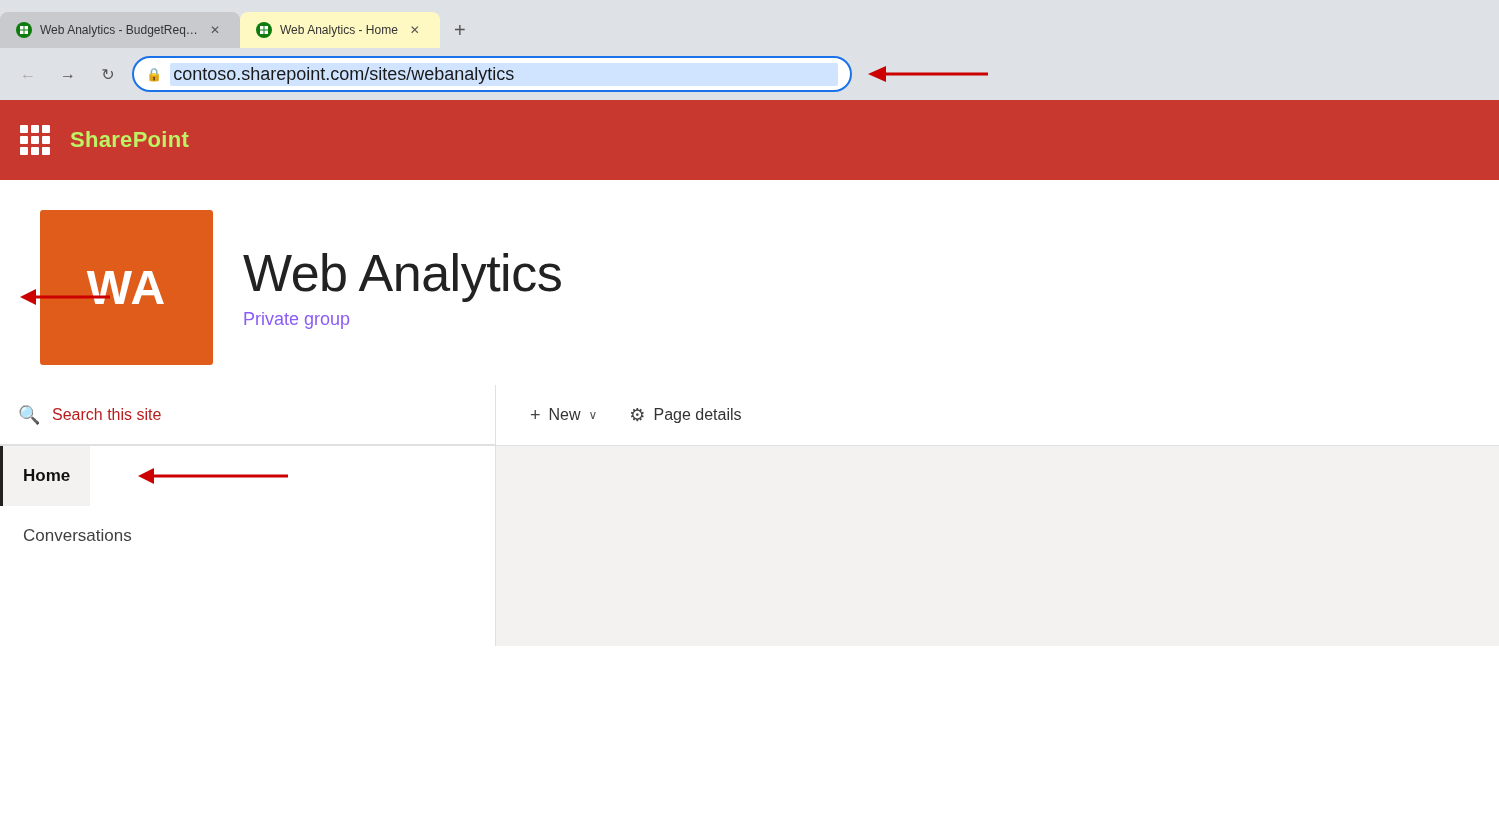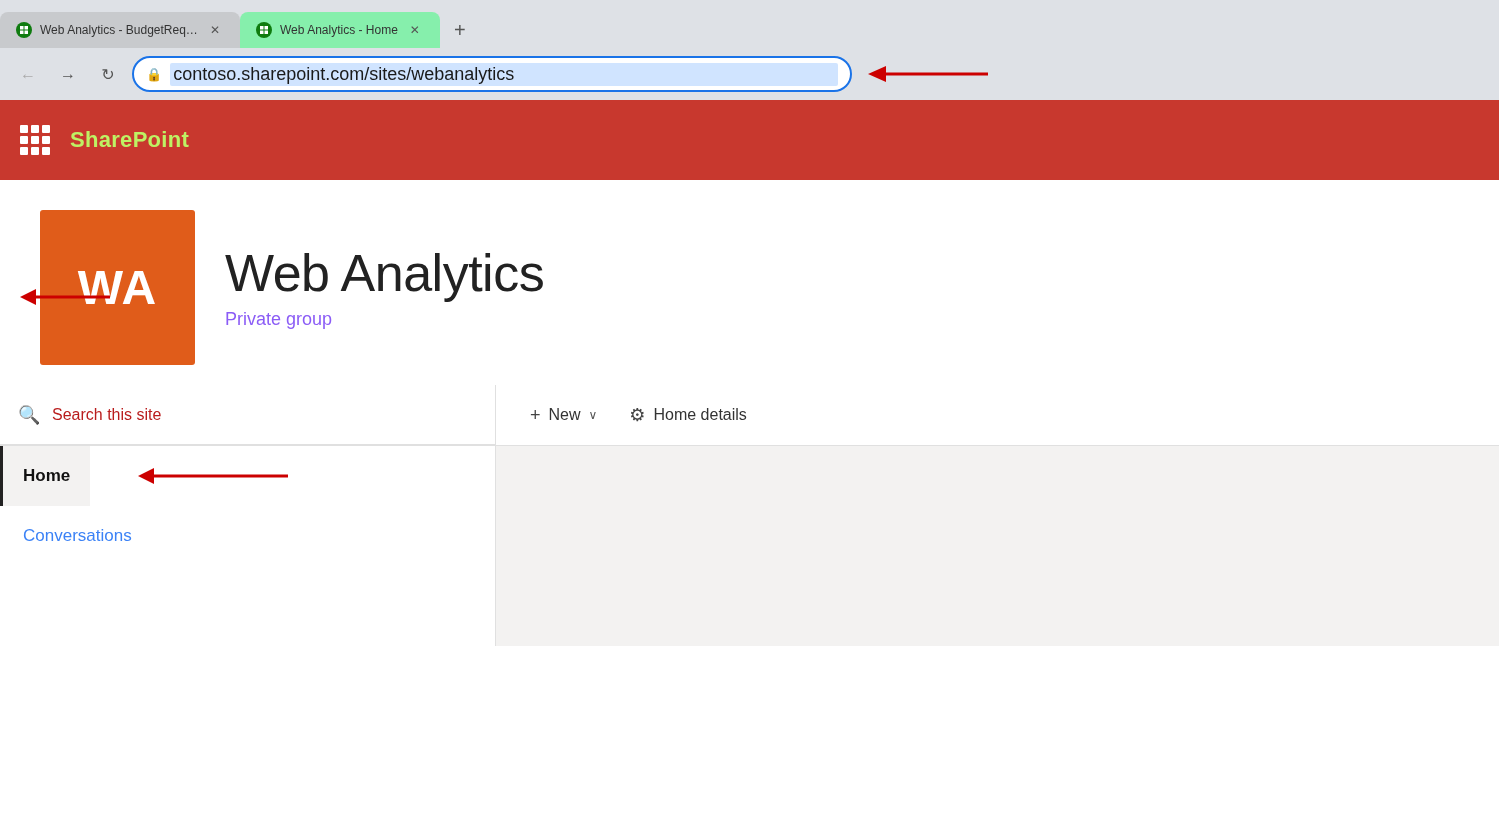--- a/index.html
+++ b/index.html
@@ -29,21 +29,21 @@
       gap: 8px;
       cursor: pointer;
       max-width: 240px;
       min-width: 180px;
     }
     .tab.inactive {
       background: #c8cacd;
       color: #333;
     }
     .tab.active {
-      background: #86efac;
+      background: #fef9c3;
       color: #333;
     }
     .tab-favicon {
       width: 16px;
       height: 16px;
       border-radius: 50%;
       background: #0f7b0f;
       display: flex; align-items: center; justify-content: center;
       flex-shrink: 0;
     }
@@ -157,21 +157,21 @@
       padding: 30px 40px 20px 40px;
       display: flex;
       align-items: center;
       gap: 30px;
       min-height: 160px;
     }
     .site-logo-wrapper {
       position: relative;
     }
     .site-logo {
-      width: 155px;
+      width: 173px;
       height: 155px;
       background: #e05c1a;
       display: flex;
       align-items: center;
       justify-content: center;
       border-radius: 3px;
       flex-shrink: 0;
     }
     .site-logo-text {
       color: #fff;
@@ -235,21 +235,21 @@
       cursor: pointer;
       border-left: 3px solid transparent;
     }
     .nav-item.active {
       border-left: 3px solid #222;
       font-weight: 700;
       color: #111;
       background: #f3f2f1;
     }
     .nav-item:not(.active) {
-      color: #3b82f6;
+      color: #404040;
     }
 
     
     .toolbar-actions {
       display: flex;
       align-items: center;
       padding: 0 20px;
       gap: 4px;
       height: 60px;
       flex: 1;
@@ -390,21 +390,21 @@
   </div>
 
   <div class="toolbar-actions">
     <button class="toolbar-btn">
       <span class="toolbar-btn-icon">+</span>
       <span>New</span>
       <span class="chevron-down">∨</span>
     </button>
     <button class="toolbar-btn">
       <span class="toolbar-btn-icon">⚙</span>
-      <span>Home details</span>
+      <span>Page details</span>
     </button>
   </div>
 </div>
 
 <div class="main-layout">
   <div class="nav-list-area">
 
     <div style="position:relative; display:flex; align-items:center;gap:40px;">
       <div class="nav-item active">
         <span>Home</span>

